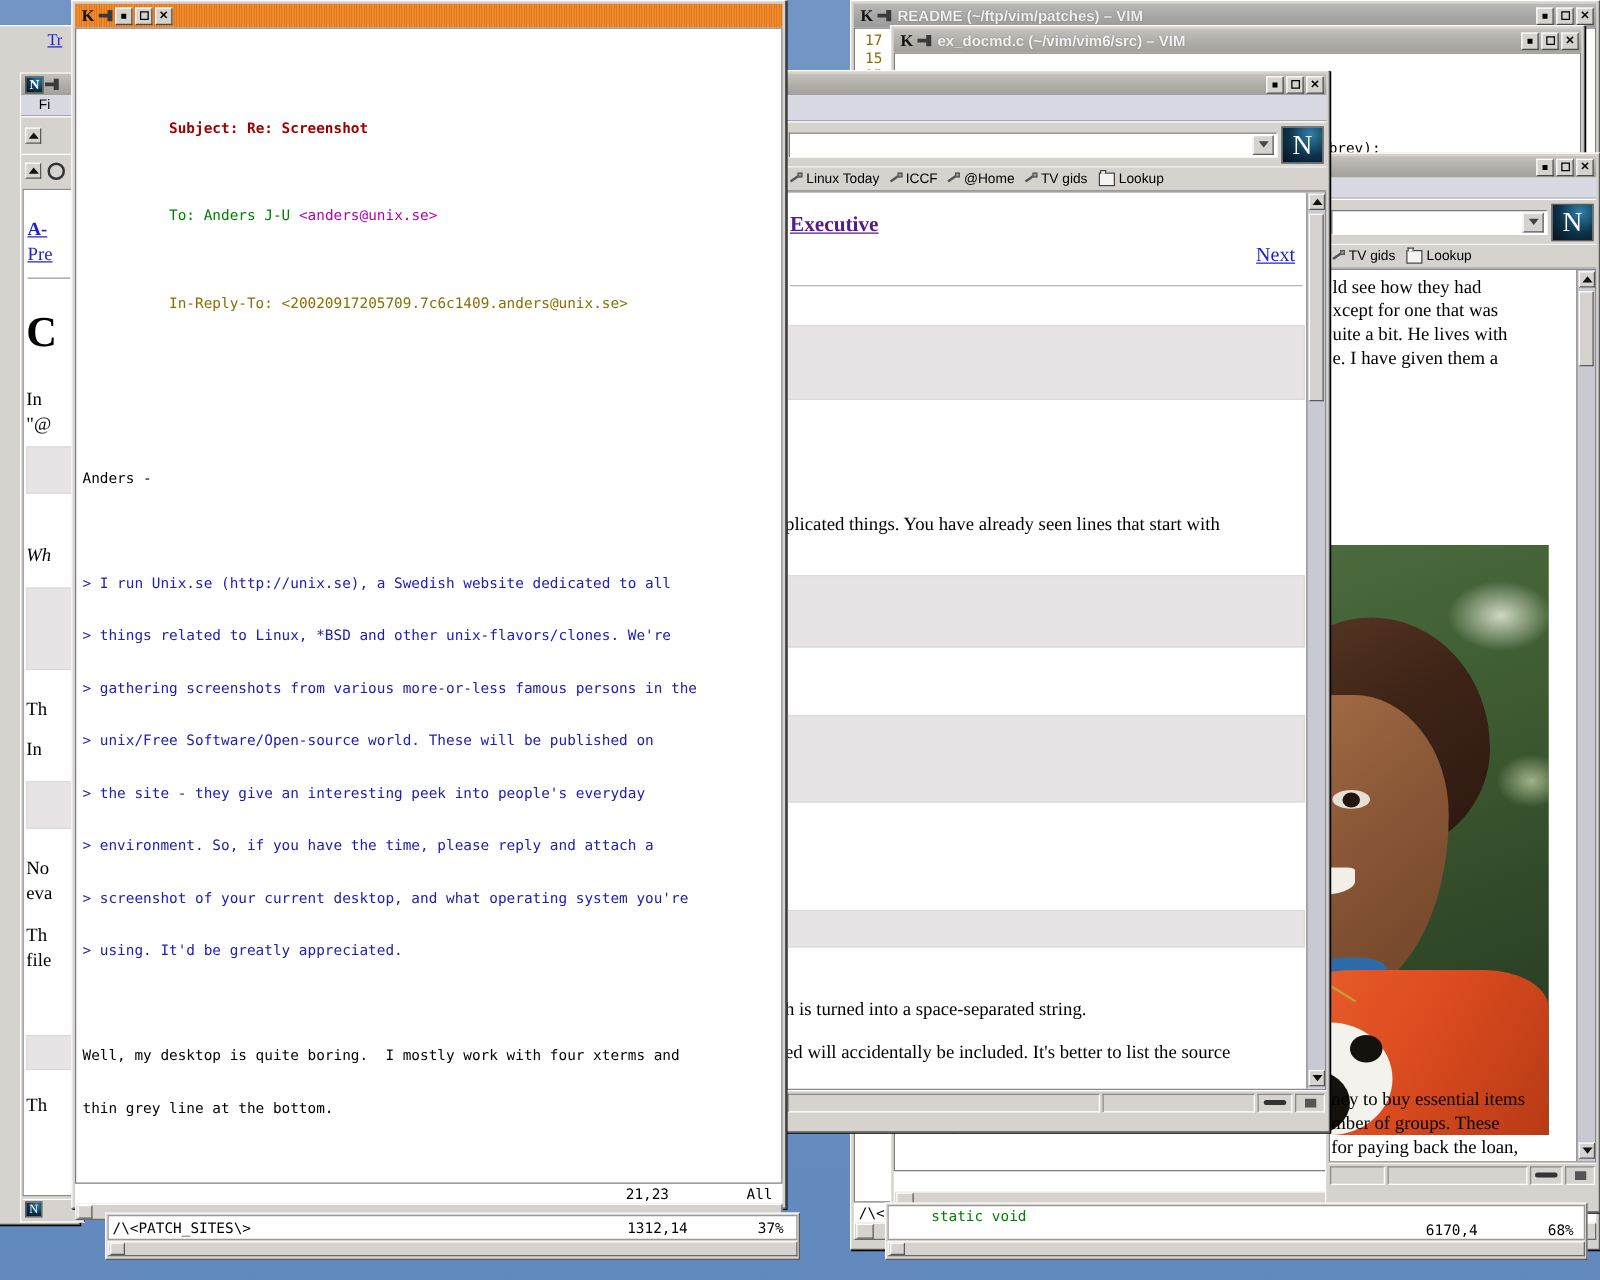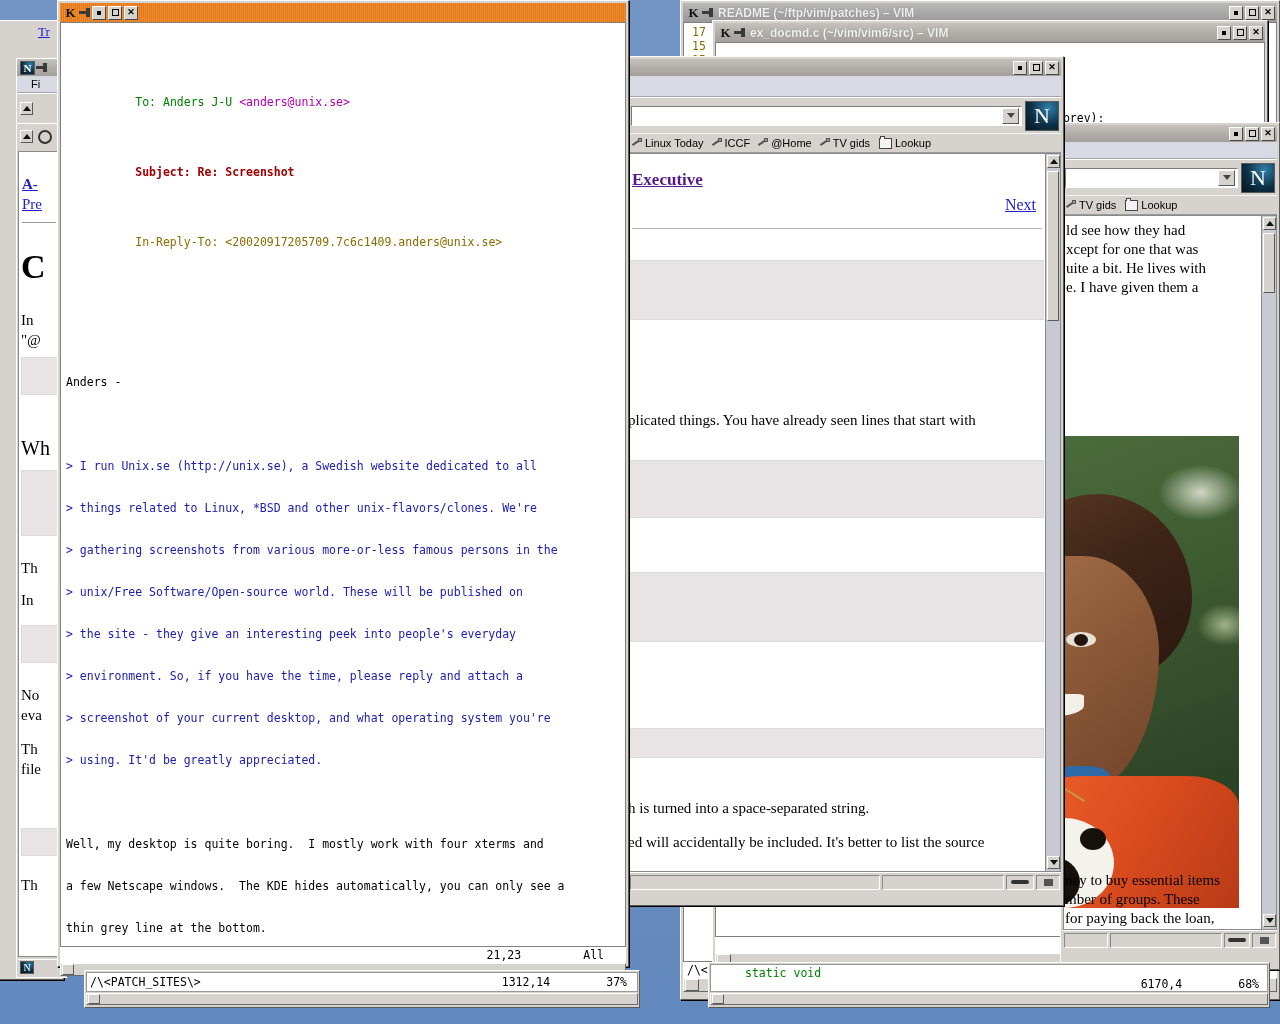--- a/index.html
+++ b/index.html
@@ -228,21 +228,21 @@
         </div>
         <div style="position:absolute;left:1px;top:92px;right:1px;bottom:20px;background:#fff;
                     border:1px solid #8a8a8a;overflow:hidden;font-family:'Liberation Serif',serif;">
           <div style="position:absolute;left:3px;top:24px;font-size:15px;font-weight:bold;color:#2222cc;text-decoration:underline;">A-</div>
           <div style="position:absolute;left:3px;top:44px;font-size:15px;color:#2222cc;text-decoration:underline;">Pre</div>
           <div style="position:absolute;left:3px;top:70px;width:34px;height:1px;background:#999;"></div>
           <div style="position:absolute;left:2px;top:96px;font-size:34px;font-weight:bold;">C</div>
           <div style="position:absolute;left:2px;top:160px;font-size:15px;">In</div>
           <div style="position:absolute;left:2px;top:180px;font-size:15px;">"@</div>
           <div class="codeblk" style="position:absolute;left:2px;top:205px;width:46px;height:38px;"></div>
-          <div style="position:absolute;left:2px;top:285px;font-size:20px;">Wh</div>
+          <div style="position:absolute;left:2px;top:285px;font-size:15px;font-style:italic;">Wh</div>
           <div class="codeblk" style="position:absolute;left:2px;top:318px;width:46px;height:66px;"></div>
           <div style="position:absolute;left:2px;top:408px;font-size:15px;">Th</div>
           <div style="position:absolute;left:2px;top:440px;font-size:15px;">In</div>
           <div class="codeblk" style="position:absolute;left:2px;top:473px;width:46px;height:38px;"></div>
           <div style="position:absolute;left:2px;top:535px;font-size:15px;">No</div>
           <div style="position:absolute;left:2px;top:555px;font-size:15px;">eva</div>
           <div style="position:absolute;left:2px;top:589px;font-size:15px;">Th</div>
           <div style="position:absolute;left:2px;top:609px;font-size:15px;">file</div>
           <div style="position:absolute;left:2px;top:643px;font-size:17px;margin-left:36px;">A c</div>
           <div class="codeblk" style="position:absolute;left:2px;top:676px;width:46px;height:28px;"></div>
@@ -508,45 +508,44 @@
               <span class="sq-max"></span>
             </span>
           <span class="tb-btn">✕</span>
         </span>
       </div>
 
       <div class="vim-body" style="height:925px; padding:2px 0 0 5px; position:relative;">
 
         
         <div style="line-height:14px;">
+          <span class="c-red">Subject:</span><span class="c-red"> </span><span class="c-red">Re: Screenshot</span>
+        </div>
+        <div style="line-height:14px;">
           <span class="c-green">To:</span><span class="c-green"> </span><span class="c-green">Anders J-U</span><span> </span><span class="c-magenta">&lt;anders@unix.se&gt;</span>
-        </div>
-        <div style="line-height:14px;">
-          <span class="c-red">Subject:</span><span class="c-red"> </span><span class="c-red">Re: Screenshot</span>
         </div>
         <div style="line-height:14px;">
           <span class="c-brown">In-Reply-To:</span><span class="c-brown"> </span><span class="c-brown">&lt;20020917205709.7c6c1409.anders@unix.se&gt;</span>
         </div>
 
         <div style="height:14px;"></div>
 
         
         <div style="line-height:14px;">Anders -</div>
         <div style="line-height:14px;min-height:14px;"></div>
         <div class="c-quote" style="line-height:14px;">&gt; I run Unix.se (http://unix.se), a Swedish website dedicated to all</div>
         <div class="c-quote" style="line-height:14px;">&gt; things related to Linux, *BSD and other unix-flavors/clones. We're</div>
         <div class="c-quote" style="line-height:14px;">&gt; gathering screenshots from various more-or-less famous persons in the</div>
         <div class="c-quote" style="line-height:14px;">&gt; unix/Free Software/Open-source world. These will be published on</div>
         <div class="c-quote" style="line-height:14px;">&gt; the site - they give an interesting peek into people's everyday</div>
         <div class="c-quote" style="line-height:14px;">&gt; environment. So, if you have the time, please reply and attach a</div>
         <div class="c-quote" style="line-height:14px;">&gt; screenshot of your current desktop, and what operating system you're</div>
         <div class="c-quote" style="line-height:14px;">&gt; using. It'd be greatly appreciated.</div>
         <div style="line-height:14px;min-height:14px;"></div>
         <div style="line-height:14px;">Well, my desktop is quite boring.  I mostly work with four xterms and</div>
-        <div style="line-height:14px;">a few Netscape windows.  The KDE hides automatically, you can only see a</div>
         <div style="line-height:14px;">thin grey line at the bottom.</div>
         
         
         
 
         
         
         
         
         
@@ -558,21 +557,21 @@
         
         
 
         
       </div>
 
       <div class="vim-statusline" style="padding-left:4px;">
         <span style="flex:1"></span>
         <span>21,23</span>
         <span style="width:62px;"></span>
-        <span style="padding-right:22px;">All</span>
+        <span style="padding-right:8px;">All</span>
       </div>
       <div class="ns-hscroll" style="height:13px;">
         <div class="thumb" style="width:12px;height:11px;margin-left:1px;"></div>
       </div>
     </div>
   </div>
 
   <div style="position:absolute;left:84px;top:970px;width:556px;height:38px;
               background:#d6d3ce;border:1px solid #fff;border-right-color:#5a5a5a;border-bottom-color:#5a5a5a;
               box-sizing:border-box;padding:1px;">

